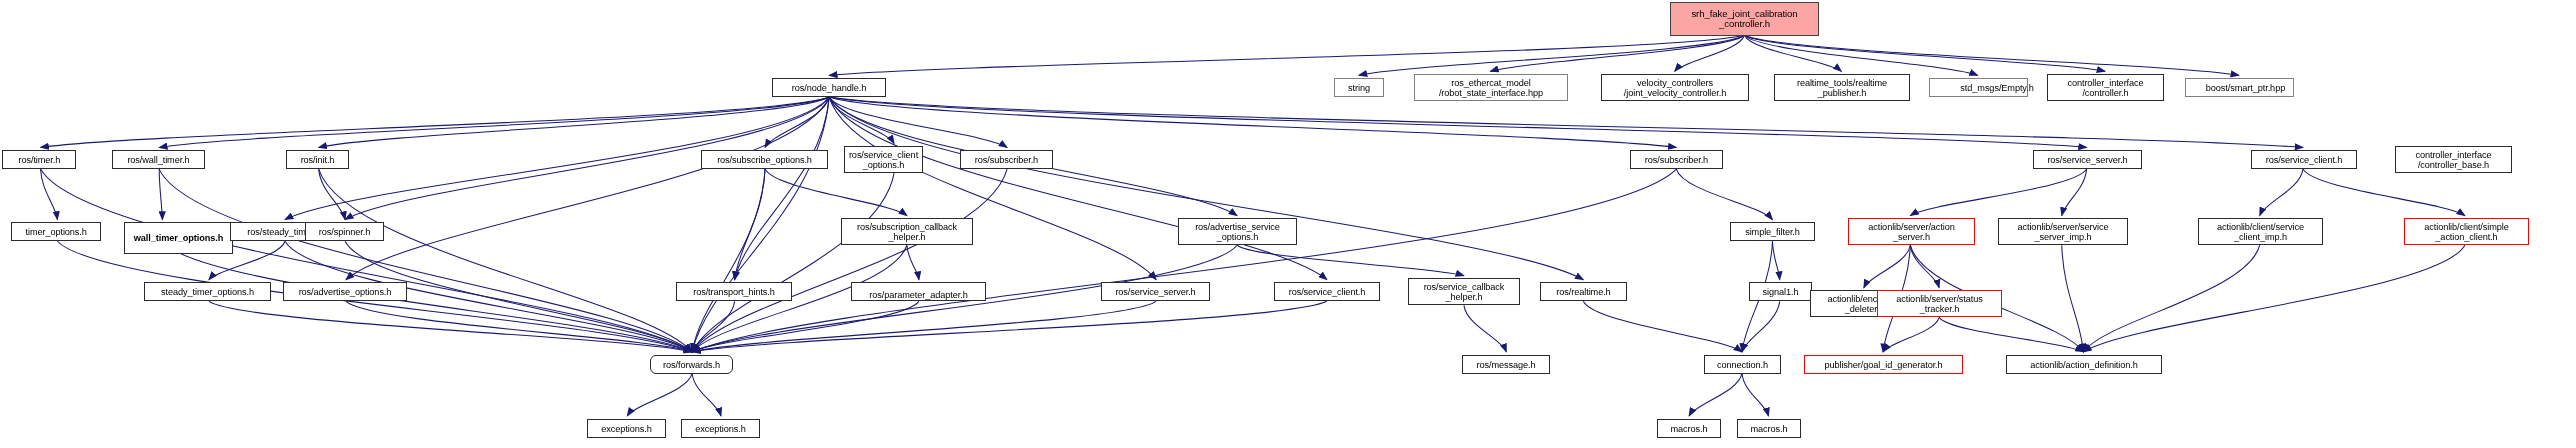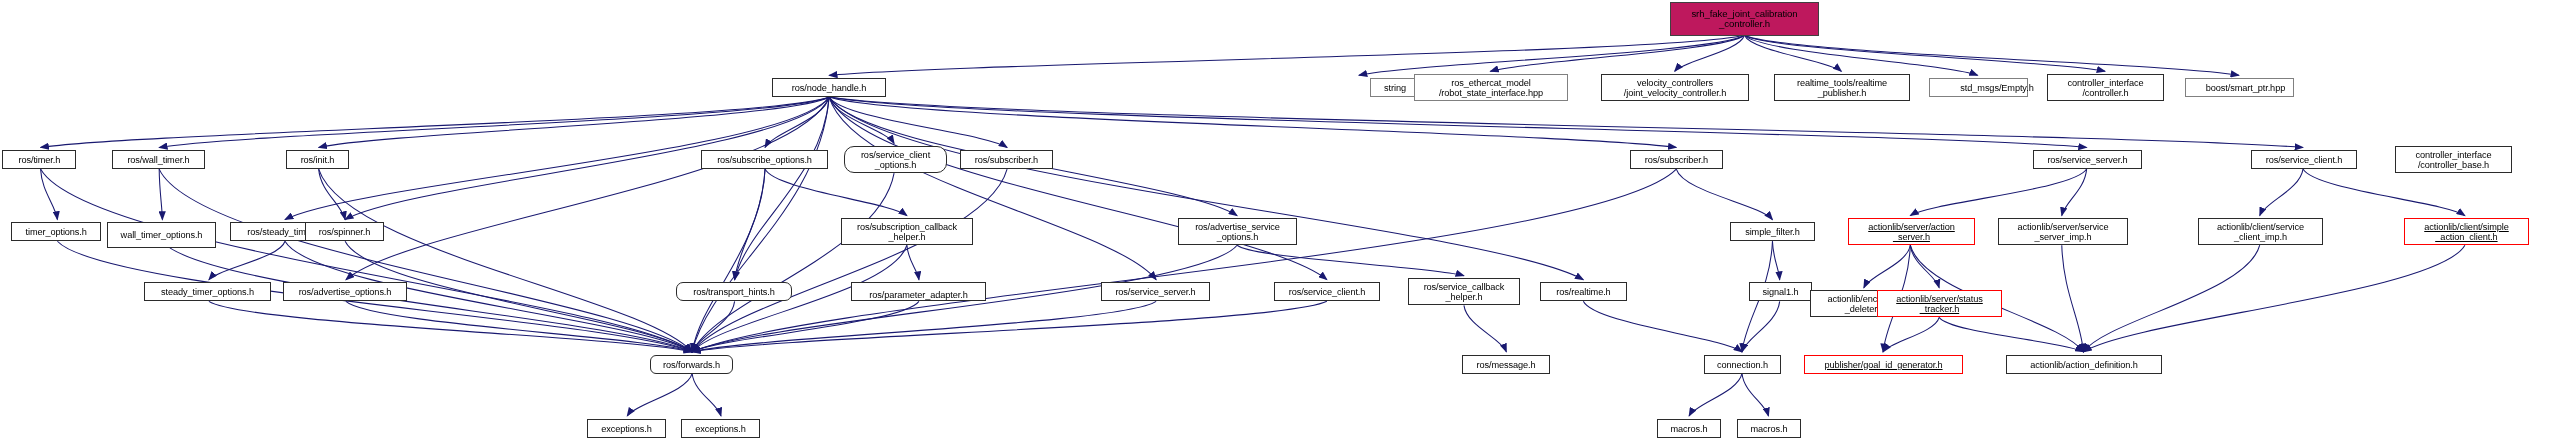--- a/index.html
+++ b/index.html
@@ -32,30 +32,29 @@
     background: #ffffff;
     border: 0.8px solid #808080;
     color: #000000;
     font-size: 9.2px;
     line-height: 10px;
     letter-spacing: -0.1px;
     white-space: pre-line;
     z-index: 5;
   }
   .node.root {
-    background: #be185d;
+    background: #fca5a5;
     border: 0.8px solid #404040;
     font-size: 9.6px;
   }
   .node.strong {
     border: 0.8px solid #2b2b2b;
   }
   .node.red {
     border: 0.8px solid #ff0000;
-    text-decoration: underline;
   }
   .node-label {
     display: block;
     padding: 0 2.4px;
   }
 </style>
 </head>
 <body>
 
 <div id="graph">
@@ -141,63 +140,63 @@
         <path d="M2418,396 C2430.96,415.35 2574.2400000000002,426.1 2598,439"></path>
         <path d="M2571,306 C2572.944,365.85 2594.436,399.1 2598,439"></path>
         <path d="M2818,306 C2802.16,365.85 2627.04,399.1 2598,439"></path>
         <path d="M3074,306 C3039.728,365.85 2660.832,399.1 2598,439"></path>
       </g>
   </svg>
   <div id="nodes">
       <div class="node root" style="left: 1670px; top: 1.6px; width: 149px; height: 34px;"><span class="node-label">srh_fake_joint_calibration
 _controller.h</span></div>
       <div class="node strong" style="left: 772px; top: 78px; width: 114px; height: 19px;"><span class="node-label">ros/node_handle.h</span></div>
-      <div class="node" style="left: 1334px; top: 78px; width: 50px; height: 19px; margin-left: 36px;"><span class="node-label">string</span></div>
+      <div class="node" style="left: 1334px; top: 78px; width: 50px; height: 19px;"><span class="node-label">string</span></div>
       <div class="node" style="left: 1414px; top: 74px; width: 154px; height: 27px;"><span class="node-label">ros_ethercat_model
 /robot_state_interface.hpp</span></div>
       <div class="node strong" style="left: 1601px; top: 74px; width: 148px; height: 27px;"><span class="node-label">velocity_controllers
 /joint_velocity_controller.h</span></div>
       <div class="node strong" style="left: 1774px; top: 74px; width: 136px; height: 27px;"><span class="node-label">realtime_tools/realtime
 _publisher.h</span></div>
       <div class="node" style="left: 1929px; top: 78px; width: 99px; height: 19px; padding-left: 37px;"><span class="node-label">std_msgs/Empty.h</span></div>
       <div class="node strong" style="left: 2047px; top: 74px; width: 117px; height: 27px;"><span class="node-label">controller_interface
 /controller.h</span></div>
       <div class="node" style="left: 2185px; top: 78px; width: 109px; height: 19px; padding-left: 12px;"><span class="node-label">boost/smart_ptr.hpp</span></div>
       <div class="node strong" style="left: 2.4px; top: 150px; width: 74px; height: 19px;"><span class="node-label">ros/timer.h</span></div>
       <div class="node strong" style="left: 112px; top: 150px; width: 93px; height: 19px;"><span class="node-label">ros/wall_timer.h</span></div>
       <div class="node strong" style="left: 286px; top: 150px; width: 63px; height: 19px;"><span class="node-label">ros/init.h</span></div>
       <div class="node strong" style="left: 701px; top: 150px; width: 127px; height: 19px;"><span class="node-label">ros/subscribe_options.h</span></div>
-      <div class="node strong" style="left: 844px; top: 146px; width: 103px; height: 27px; border-radius: 10px;"><span class="node-label">ros/service_client
+      <div class="node strong" style="left: 844px; top: 146px; width: 79px; height: 27px;"><span class="node-label">ros/service_client
 _options.h</span></div>
       <div class="node strong" style="left: 960px; top: 150px; width: 93px; height: 19px;"><span class="node-label">ros/subscriber.h</span></div>
       <div class="node strong" style="left: 1630px; top: 150px; width: 93px; height: 19px;"><span class="node-label">ros/subscriber.h</span></div>
       <div class="node strong" style="left: 2033px; top: 150px; width: 109px; height: 19px;"><span class="node-label">ros/service_server.h</span></div>
       <div class="node strong" style="left: 2251px; top: 150px; width: 106px; height: 19px;"><span class="node-label">ros/service_client.h</span></div>
       <div class="node strong" style="left: 2395px; top: 146px; width: 117px; height: 27px;"><span class="node-label">controller_interface
 /controller_base.h</span></div>
       <div class="node strong" style="left: 11.2px; top: 222px; width: 90px; height: 19px;"><span class="node-label">timer_options.h</span></div>
-      <div class="node strong" style="left: 107px; top: 222px; width: 109px; height: 26px;"><span class="node-label">wall_timer_options.h</span></div>
+      <div class="node strong" style="left: 124px; top: 222px; width: 109px; height: 32px; font-weight: bold;"><span class="node-label">wall_timer_options.h</span></div>
       <div class="node strong" style="left: 230px; top: 222px; width: 108px; height: 19px;"><span class="node-label">ros/steady_timer.h</span></div>
       <div class="node strong" style="left: 305px; top: 222px; width: 79px; height: 19px;"><span class="node-label">ros/spinner.h</span></div>
       <div class="node strong" style="left: 841px; top: 218px; width: 132px; height: 27px;"><span class="node-label">ros/subscription_callback
 _helper.h</span></div>
       <div class="node strong" style="left: 1178px; top: 218px; width: 119px; height: 27px;"><span class="node-label">ros/advertise_service
 _options.h</span></div>
       <div class="node strong" style="left: 1730px; top: 222px; width: 85px; height: 19px;"><span class="node-label">simple_filter.h</span></div>
       <div class="node red" style="left: 1848px; top: 218px; width: 127px; height: 27px;"><span class="node-label">actionlib/server/action
 _server.h</span></div>
       <div class="node strong" style="left: 1998px; top: 218px; width: 130px; height: 27px;"><span class="node-label">actionlib/server/service
 _server_imp.h</span></div>
       <div class="node strong" style="left: 2198px; top: 218px; width: 125px; height: 27px;"><span class="node-label">actionlib/client/service
 _client_imp.h</span></div>
       <div class="node red" style="left: 2404px; top: 218px; width: 125px; height: 27px;"><span class="node-label">actionlib/client/simple
 _action_client.h</span></div>
       <div class="node strong" style="left: 144px; top: 282px; width: 127px; height: 19px;"><span class="node-label">steady_timer_options.h</span></div>
       <div class="node strong" style="left: 283px; top: 282px; width: 124px; height: 19px;"><span class="node-label">ros/advertise_options.h</span></div>
-      <div class="node strong" style="left: 676px; top: 282px; width: 116px; height: 19px; border-radius: 7px;"><span class="node-label">ros/transport_hints.h</span></div>
+      <div class="node strong" style="left: 676px; top: 282px; width: 116px; height: 19px;"><span class="node-label">ros/transport_hints.h</span></div>
       <div class="node strong" style="left: 851px; top: 282px; width: 135px; height: 19px; align-items: flex-end;"><span class="node-label">ros/parameter_adapter.h</span></div>
       <div class="node strong" style="left: 1101px; top: 282px; width: 109px; height: 19px;"><span class="node-label">ros/service_server.h</span></div>
       <div class="node strong" style="left: 1274px; top: 282px; width: 106px; height: 19px;"><span class="node-label">ros/service_client.h</span></div>
       <div class="node strong" style="left: 1408px; top: 278px; width: 112px; height: 27px;"><span class="node-label">ros/service_callback
 _helper.h</span></div>
       <div class="node strong" style="left: 1540px; top: 282px; width: 87px; height: 19px;"><span class="node-label">ros/realtime.h</span></div>
       <div class="node strong" style="left: 1749px; top: 282px; width: 63px; height: 19px;"><span class="node-label">signal1.h</span></div>
       <div class="node strong" style="left: 1810px; top: 290px; width: 109px; height: 27px;"><span class="node-label">actionlib/enclosure
 _deleter.h</span></div>
       <div class="node red" style="left: 1877px; top: 290px; width: 125px; height: 27px;"><span class="node-label">actionlib/server/status

